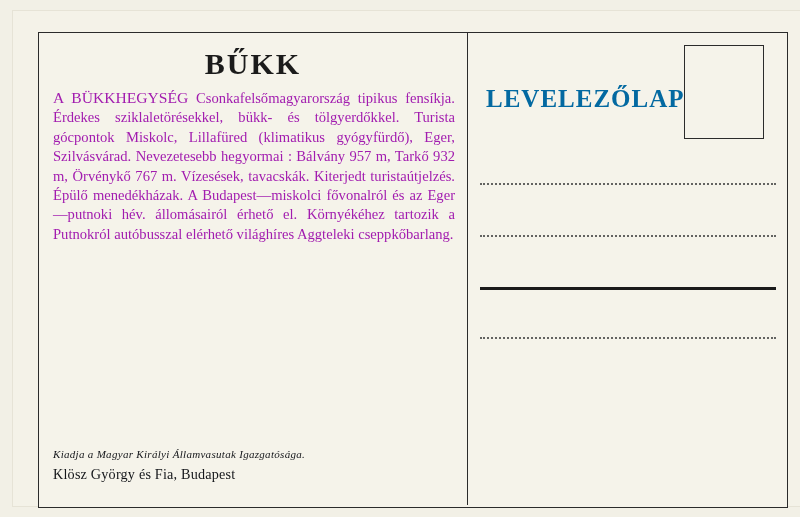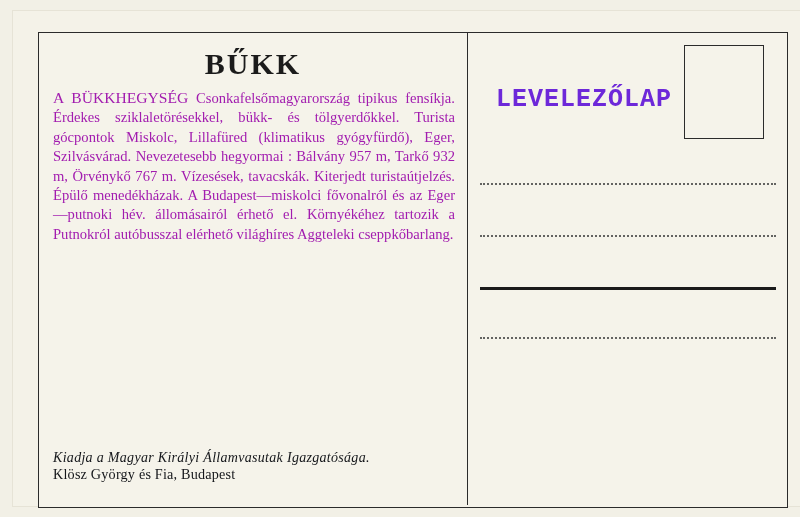--- a/index.html
+++ b/index.html
@@ -93,26 +93,27 @@
   }
 
   .footer {
     position: absolute;
     left: 14px;
     bottom: 22px;
     width: 400px;
   }
   .publisher {
     font-style: italic;
-    font-size: 14px;
+    font-size: 11px;
     color: #14161a;
     letter-spacing: 0.3px;
     margin-top: 44px;
   }
   .printer {
+    margin-top: 6px;
     font-size: 14.2px;
     color: #14161a;
     letter-spacing: 0.2px;
   }
 
   
   .right-side {
     position: absolute;
     left: 456px;
     top: 23px;
@@ -125,27 +126,27 @@
     right: 22px;
     top: 12px;
     width: 78px;
     height: 92px;
     border: 1px solid #2b2b2b;
     background: transparent;
   }
 
   .levelezolap {
     position: absolute;
-    left: 28px;
+    left: 18px;
     top: 52px;
-    font-family: Liberation Mono, monospace;
+    font-family: Liberation Serif, serif;
     font-weight: bold;
     font-size: 25px;
     letter-spacing: 1px;
-    color: #6d28d9;
+    color: #0369a1;
   }
 
   .addr-lines {
     position: absolute;
     left: 12px;
     top: 150px;
     width: 296px;
   }
   .dot-line {
     height: 1px;

